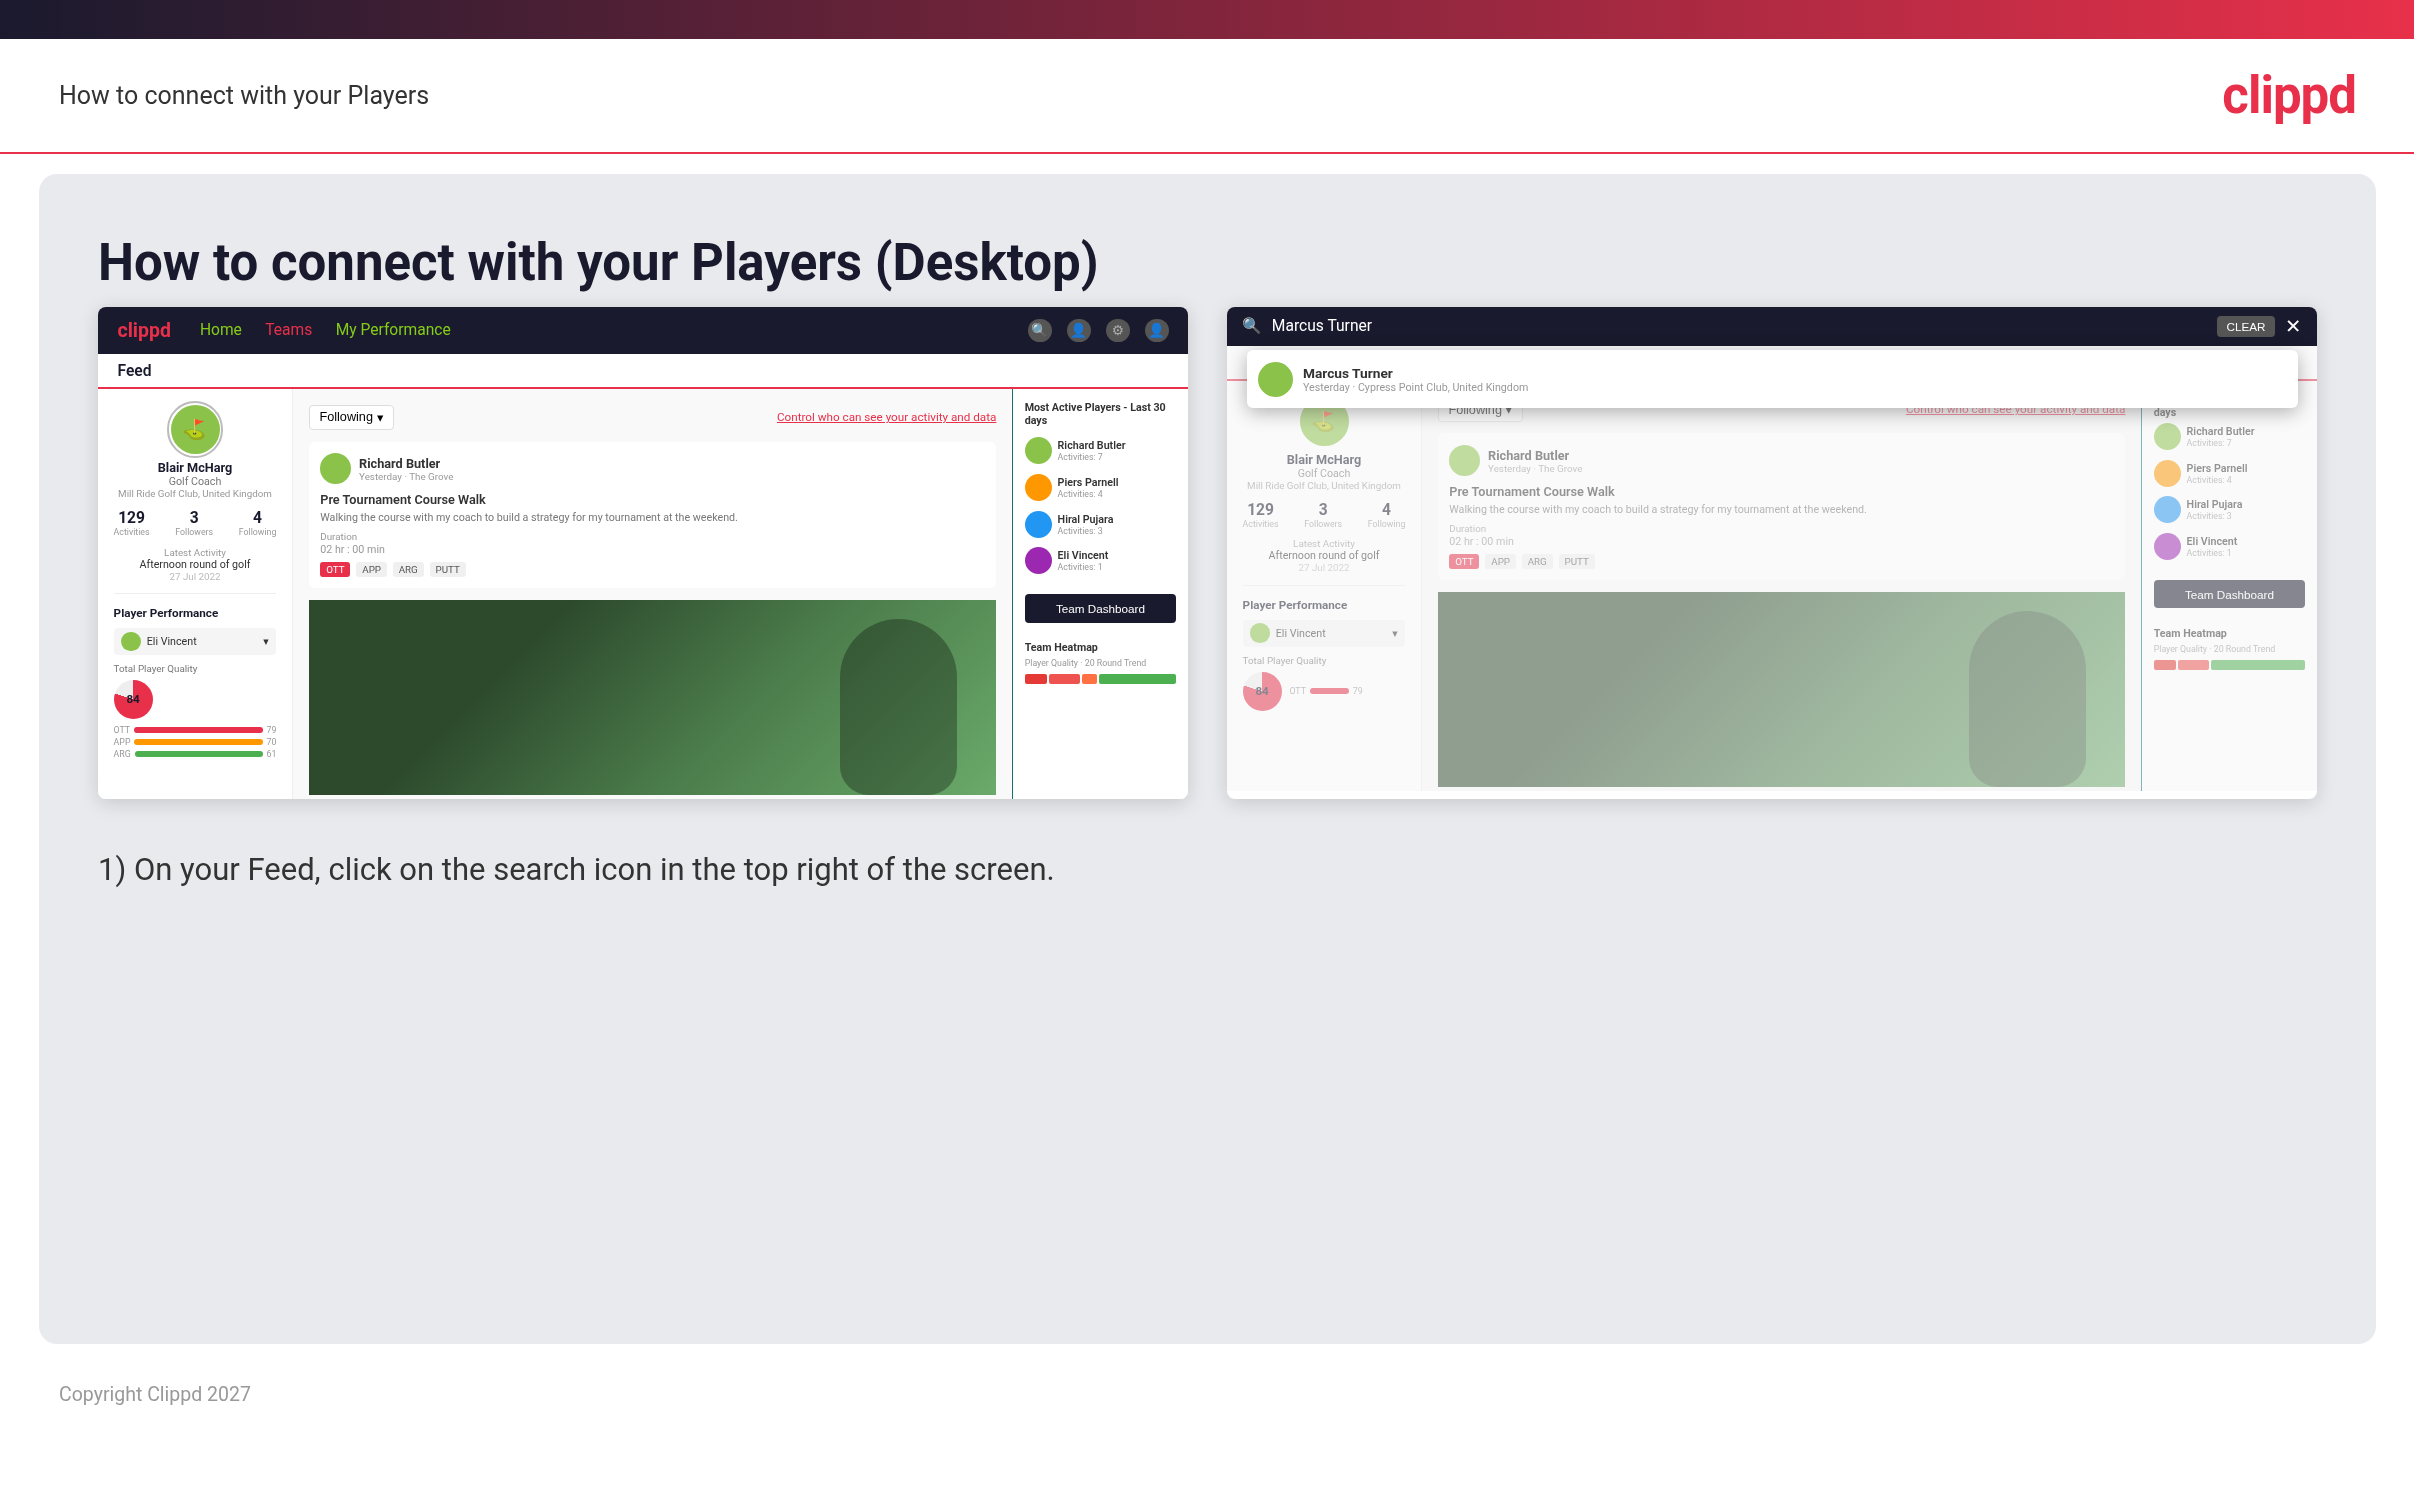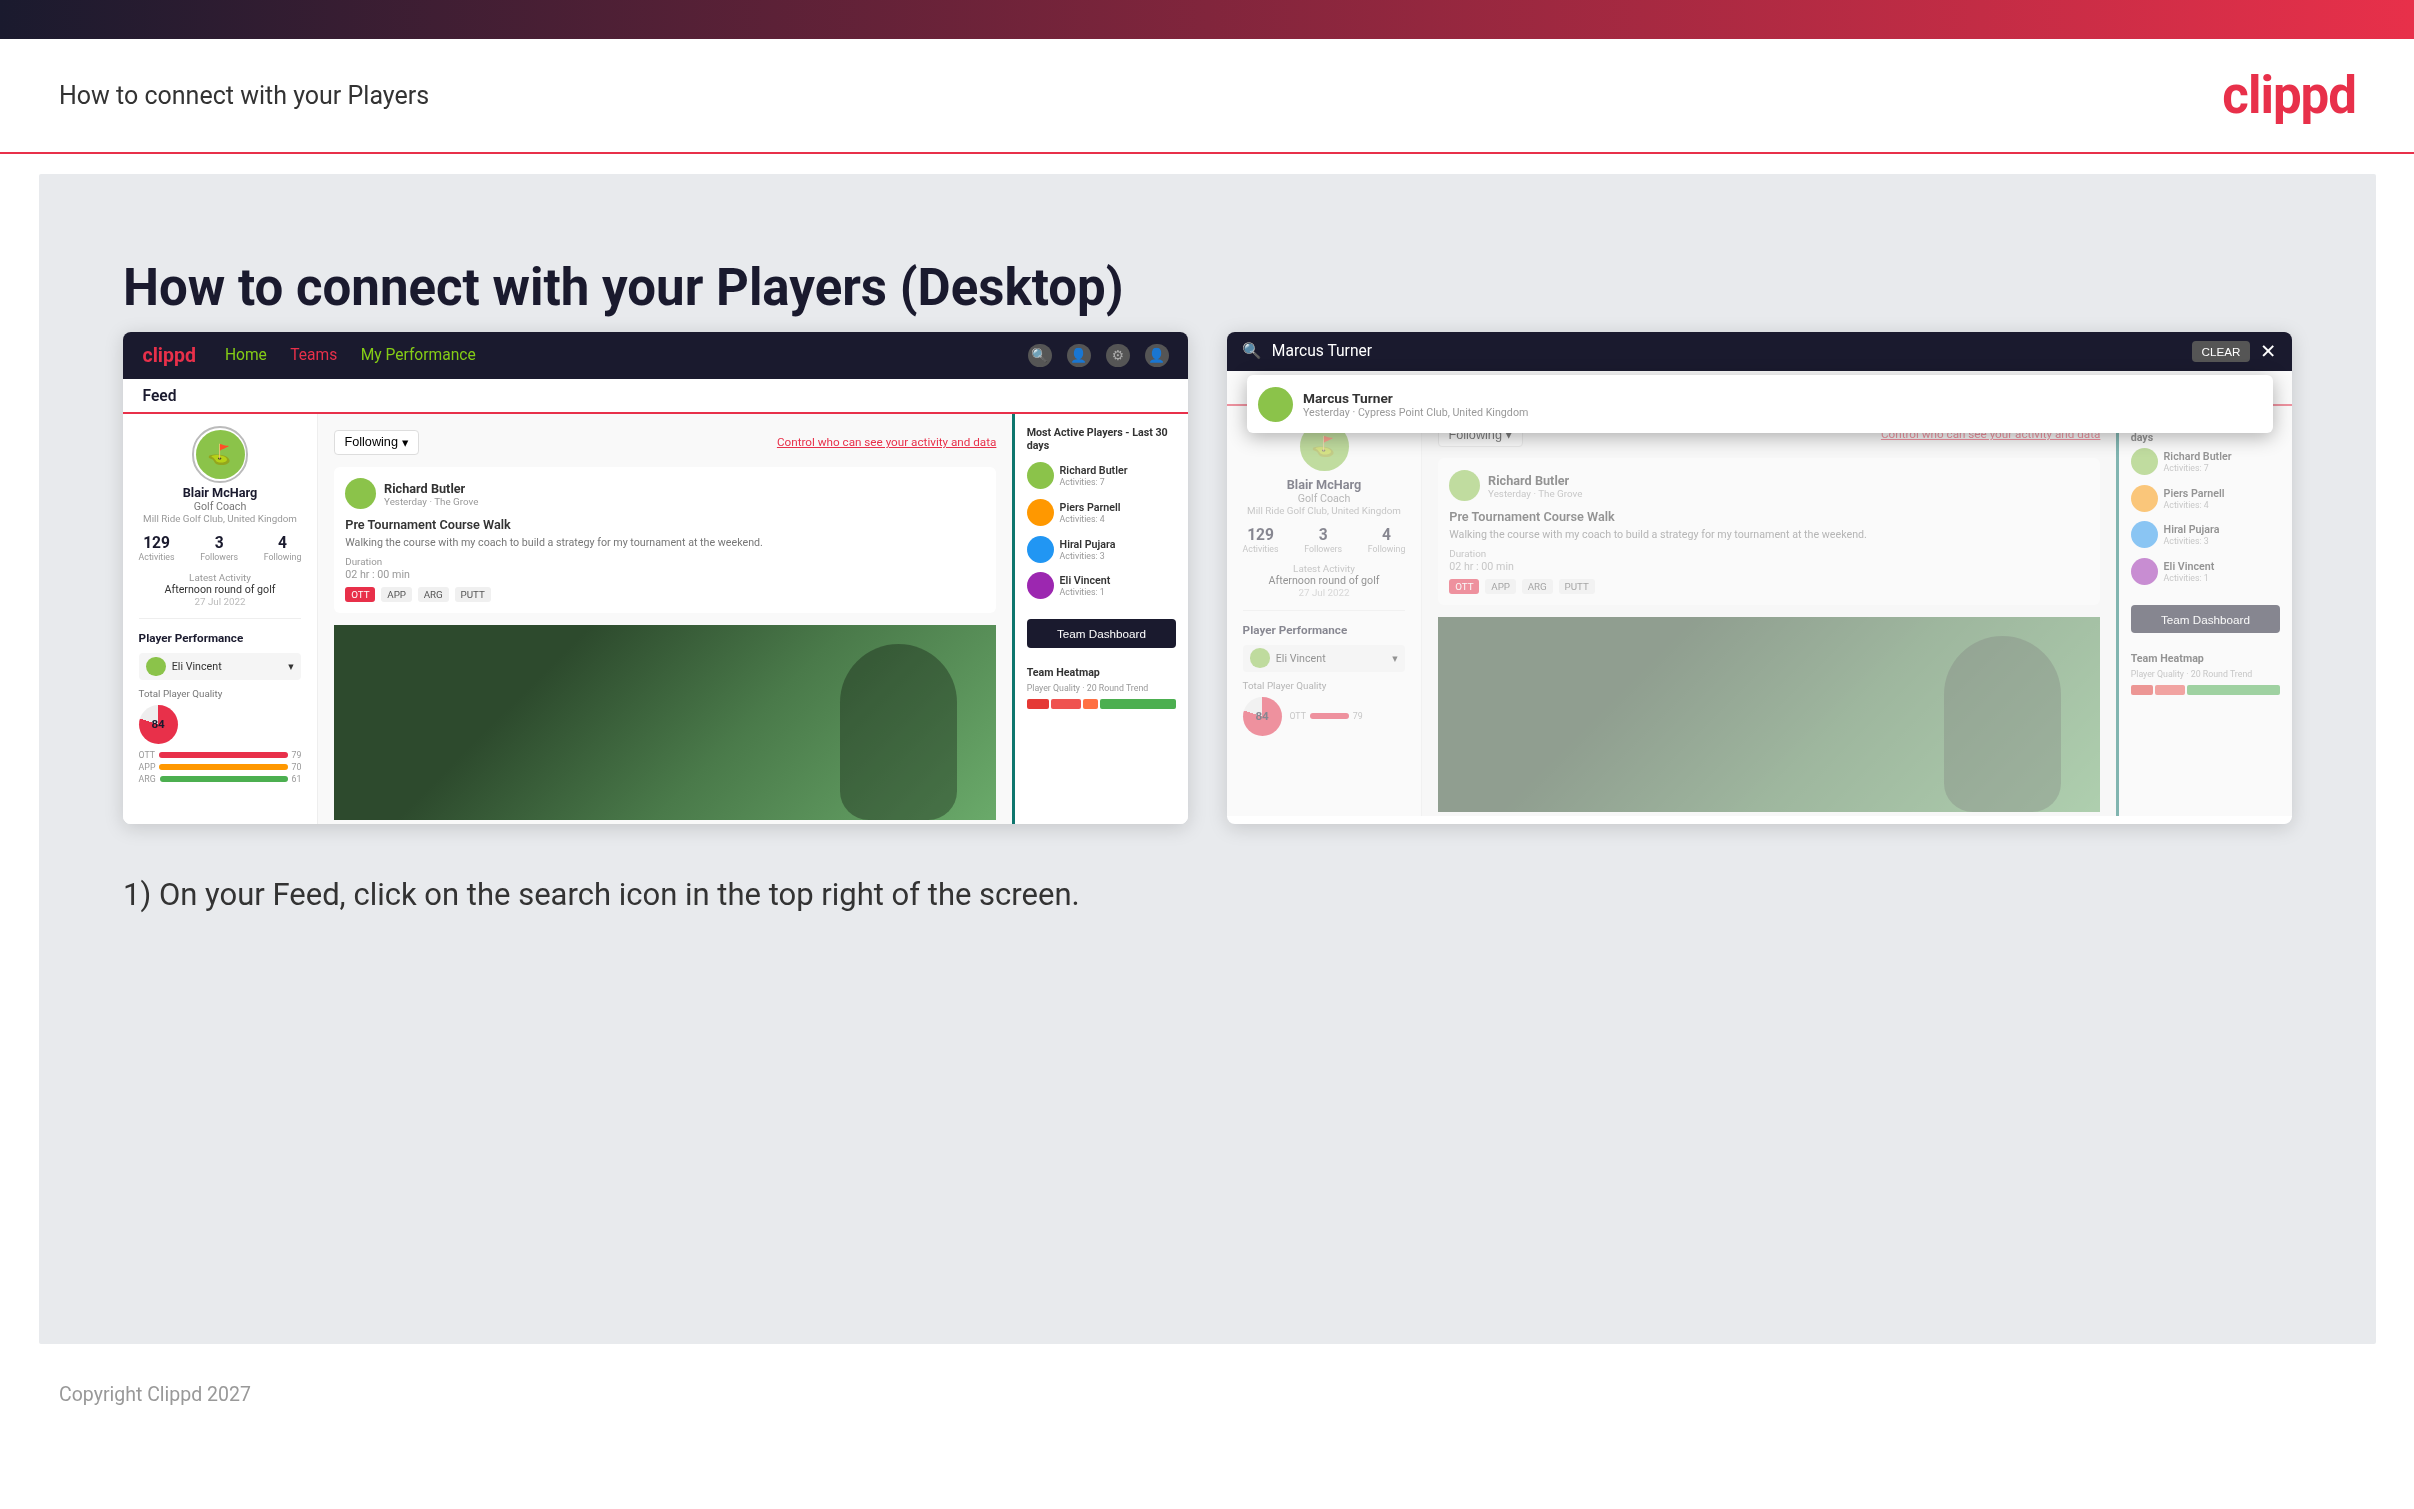--- a/index.html
+++ b/index.html
@@ -37,22 +37,22 @@
       font-size: 51px;
       font-weight: 700;
       color: #e8304a;
       letter-spacing: -1px;
     }
 
     
     .main-content {
       background: #e8eaed;
       margin: 19.5px 39px;
-      padding: 84px;
-      border-radius: 2px;
+      padding: 59px;
+      border-radius: 18px;
       min-height: 1170px;
     }
 
     .main-title {
       font-size: 51px;
       font-weight: 700;
       color: #1a1a2e;
       margin-bottom: 15.6px;
     }
 
@@ -386,21 +386,21 @@
       border-radius: 59px 59px 29px 29px;
       position: absolute;
       bottom: 0;
       right: 39px;
     }
 
     
     .right-panel {
       width: 176px;
       background: #fff;
-      border-left: 3px solid #0f766e;
+      border-left: 1px solid #0f766e;
       padding: 11.7px;
     }
 
     .most-active-title {
       font-size: 10.7px;
       font-weight: 700;
       color: #333;
       margin-bottom: 3.9px;
     }
 

